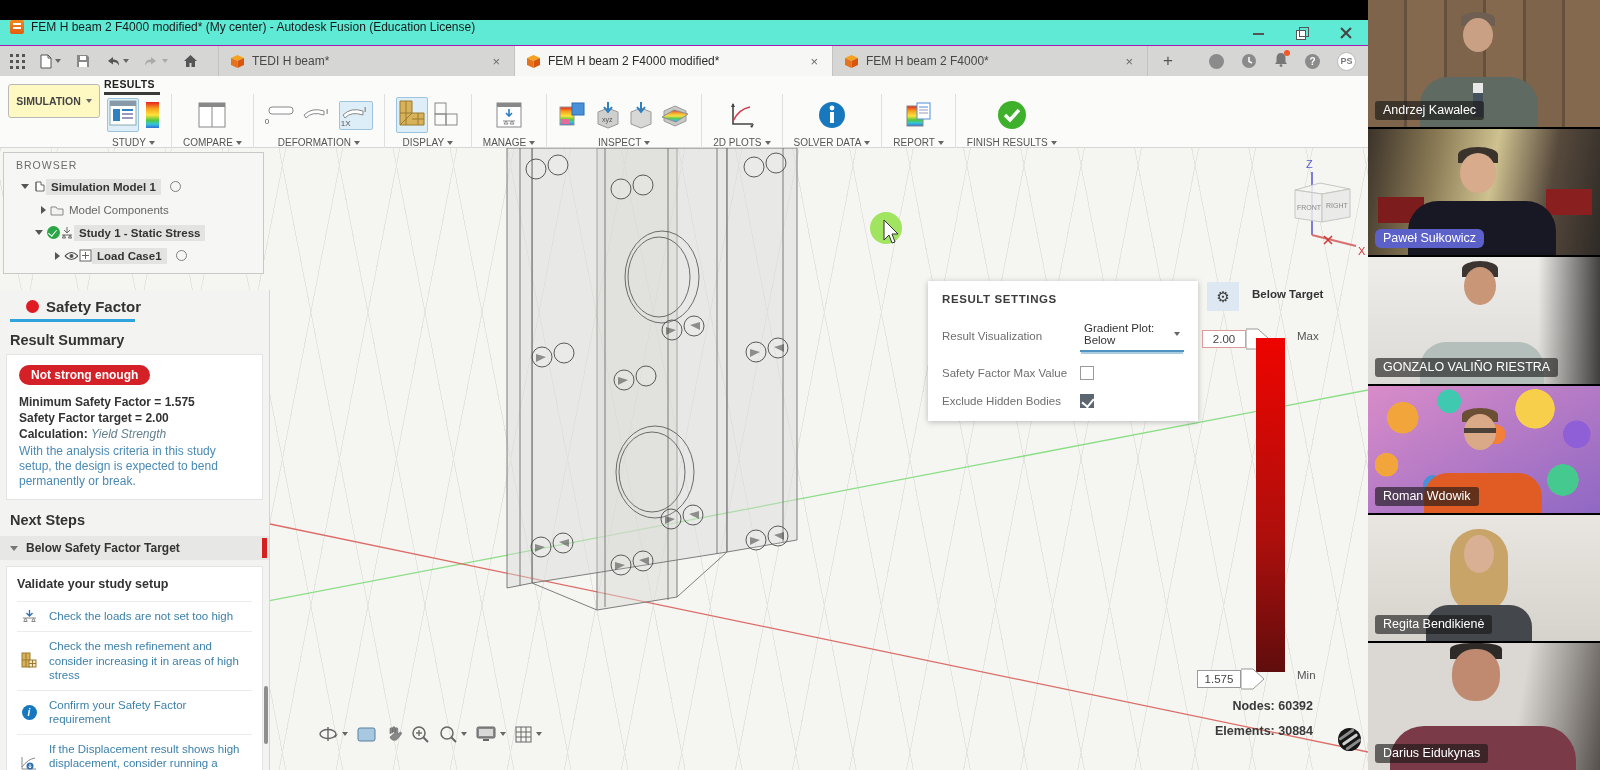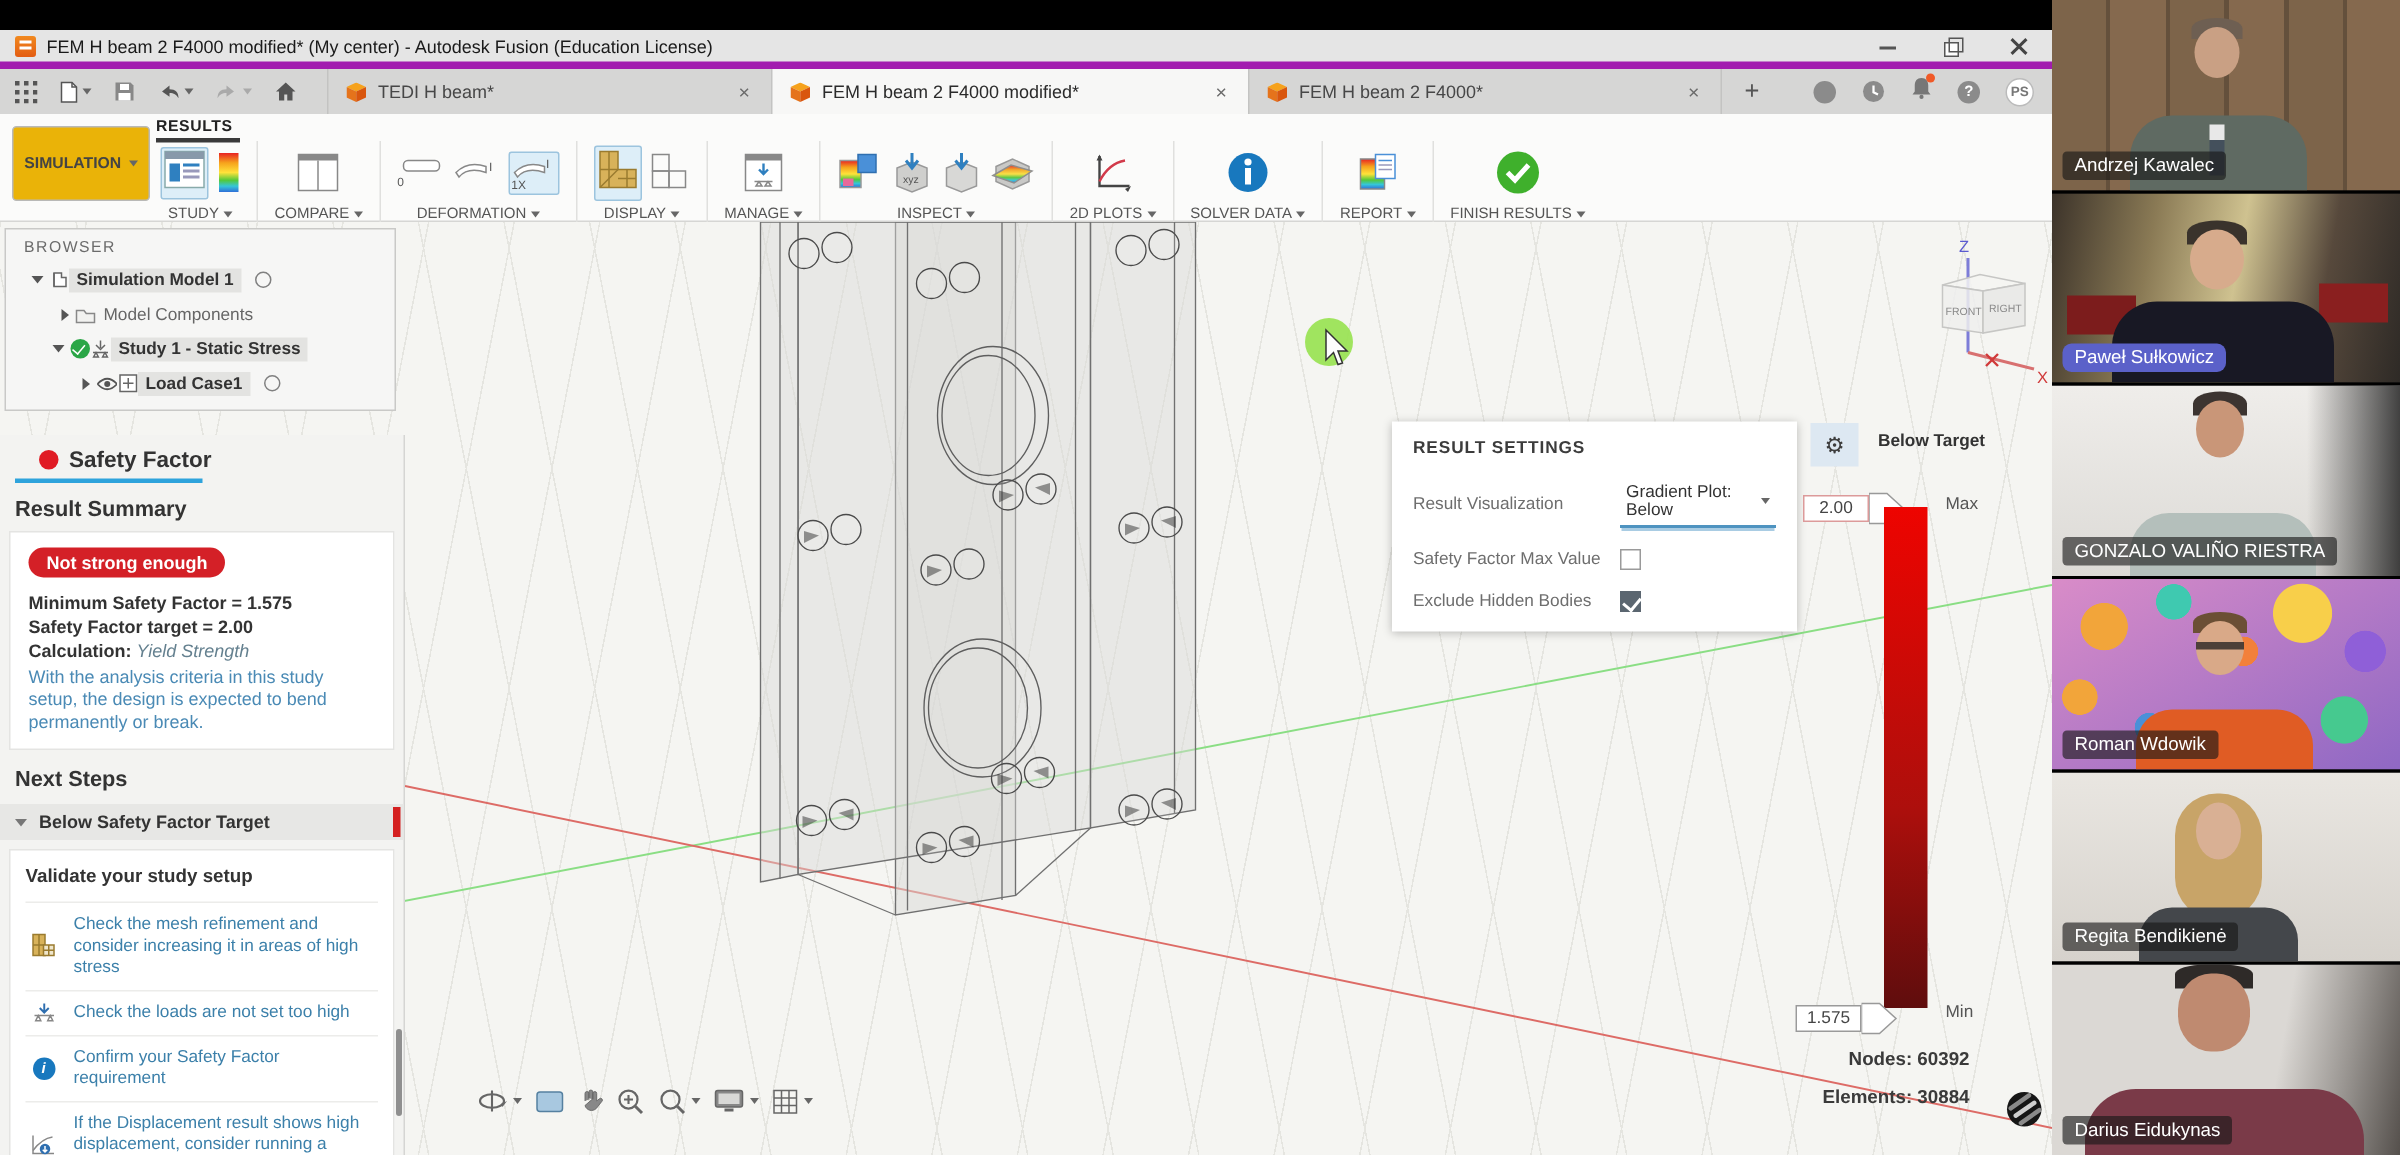--- a/index.html
+++ b/index.html
@@ -2,21 +2,21 @@
 <html><head>
 <meta charset="utf-8">
 <style>
   * { box-sizing: border-box; margin: 0; padding: 0; }
   html,body { width:1600px; height:770px; overflow:hidden; font-family:"Liberation Sans", sans-serif; background:#000; }
   .screen { width:1600px; height:770px; display:flex; }
   .app { width:1368px; display:flex; flex-direction:column; background:#fff; }
 
   
   .top-strip { height:20px; background:#000; }
-  .titlebar { height:26px; background:#e5e5e5; display:flex; align-items:center; padding:0 10px; border-bottom:5px solid #a21caf; }
+  .titlebar { height:26px; background:#5eead4; display:flex; padding:0 10px; border-bottom:1px solid #a21caf; }
   .fusion-badge { width:14px; height:14px; background:linear-gradient(#f1891f,#e35c12); border-radius:2px; margin-right:7px; position:relative; }
   .fusion-badge:before { content:""; position:absolute; left:3px; top:3px; width:8px; height:2px; background:#fff; box-shadow:0 4px 0 #fff; }
   .title-text { font-size:12px; color:#1a1a1a; }
   .win-controls { margin-left:auto; display:flex; gap:30px; align-items:center; padding-right:6px; }
   .wc { width:13px; height:11px; position:relative; cursor:default; }
   .wc-min:before { content:""; position:absolute; left:0; right:2px; top:6px; border-top:2px solid #555; }
   .wc-restore:before { content:""; position:absolute; left:0; top:3px; width:8px; height:8px; border:1px solid #555; background:#fdfdfd; }
   .wc-restore:after { content:""; position:absolute; left:3px; top:0; width:8px; height:8px; border:1px solid #555; }
   .wc-close:before,.wc-close:after { content:""; position:absolute; left:6px; top:-1px; height:14px; border-left:2px solid #444; }
   .wc-close:before { transform:rotate(45deg);} .wc-close:after { transform:rotate(-45deg);}
@@ -36,21 +36,21 @@
   .newtab { width:40px; display:flex; align-items:center; justify-content:center; font-size:17px; color:#555; }
   .tab-right { display:flex; align-items:center; gap:17px; padding:0 12px; margin-left:auto; }
   .ring-ico { width:15px; height:15px; border-radius:50%; background:#8b8b8b; position:relative; }
   .help-ico { width:15px; height:15px; border-radius:50%; background:#8b8b8b; color:#fff; font-size:10px; font-weight:bold; display:flex; align-items:center; justify-content:center; }
   .bell-wrap { position:relative; }
   .bell-dot { position:absolute; right:-2px; top:-2px; width:6px; height:6px; border-radius:50%; background:#f05a28; }
   .avatar-ps { width:19px; height:19px; border-radius:50%; background:#fff; border:1px solid #bbb; color:#777; font-size:9px; font-weight:bold; display:flex; align-items:center; justify-content:center; }
 
   
   .ribbon { position:relative; height:72px; background:#fbfbfa; border-bottom:1px solid #d6d6d4; flex:none; }
-  .sim-btn { position:absolute; left:8px; top:8px; width:92px; height:50px; border:1px solid #b9b9b7; border-radius:3px; background:#eab308; display:flex; align-items:center; justify-content:center; gap:5px; font-size:10.5px; font-weight:bold; color:#444; }
+  .sim-btn { position:absolute; left:8px; top:8px; width:92px; height:34px; border:1px solid #b9b9b7; border-radius:3px; background:#fef9c3; display:flex; align-items:center; justify-content:center; gap:5px; font-size:10.5px; font-weight:bold; color:#444; }
   .results-tab { position:absolute; left:104px; top:2px; }
   .results-tab .rt-label { font-size:10.5px; font-weight:bold; color:#222; letter-spacing:.4px; }
   .results-tab .rt-underline { height:3px; background:#3a3a3a; margin-top:2px; width:56px; }
   .rgroups { position:absolute; left:96px; top:16px; display:flex; align-items:stretch; }
   .rgroup { display:flex; flex-direction:column; align-items:center; padding:0 11px; border-right:1px solid #e0e0de; }
   .ricons { height:42px; display:flex; align-items:center; gap:6px; }
   .rlabel { font-size:10px; color:#555; display:flex; align-items:center; gap:3px; margin-top:1px; white-space:nowrap; }
   .sel-ico { background:#ddeef8; border:1px solid #9cc4de; border-radius:2px; padding:1px; }
   .mini-num { font-size:8px; color:#555; }
 
@@ -752,42 +752,42 @@
           <div class="collapse-row">
             <span class="chev down" style="border-top-color:#777"></span>
             <span>Below Safety Factor Target</span>
             <span class="redbar"></span>
           </div>
 
           <div class="advice-card">
             <div class="advice-head">Validate your study setup</div>
             <div class="advice-item">
               <span class="advice-ico">
+                  <svg width="17" height="15">
+                    <path d="M8.5 1 v5 m-3 -2 l3 3 l3 -3" stroke="#2f6fb0" fill="none" stroke-width="1.3"></path>
+                    <path d="M2 9 h13 M4.5 9 l-1.7 3.5 h3.4 z M12.5 9 l-1.7 3.5 h3.4 z" stroke="#888" fill="none"></path>
+                  </svg>
+                </span>
+              <span class="advice-txt">Check the loads are not set too high</span>
+            </div>
+            <div class="advice-item">
+              <span class="advice-ico">
                   <svg width="16" height="17">
                     <rect x="1" y="1" width="8" height="14" fill="#d8b25a" stroke="#9a7b2f"></rect>
                     <line x1="1" y1="8" x2="9" y2="8" stroke="#9a7b2f"></line>
                     <line x1="5" y1="1" x2="5" y2="15" stroke="#9a7b2f"></line>
                     <rect x="8" y="8" width="7" height="7" fill="#efe6cc" stroke="#9a7b2f"></rect>
                     <line x1="8" y1="11.5" x2="15" y2="11.5" stroke="#9a7b2f"></line>
                     <line x1="11.5" y1="8" x2="11.5" y2="15" stroke="#9a7b2f"></line>
                   </svg>
                 </span>
               <span class="advice-txt">Check the mesh refinement and consider increasing it in areas of high stress</span>
             </div>
             <div class="advice-item">
               <span class="advice-ico">
-                  <svg width="17" height="15">
-                    <path d="M8.5 1 v5 m-3 -2 l3 3 l3 -3" stroke="#2f6fb0" fill="none" stroke-width="1.3"></path>
-                    <path d="M2 9 h13 M4.5 9 l-1.7 3.5 h3.4 z M12.5 9 l-1.7 3.5 h3.4 z" stroke="#888" fill="none"></path>
-                  </svg>
-                </span>
-              <span class="advice-txt">Check the loads are not set too high</span>
-            </div>
-            <div class="advice-item">
-              <span class="advice-ico">
                   <span class="info-bubble">i</span>
                 </span>
               <span class="advice-txt">Confirm your Safety Factor requirement</span>
             </div>
             <div class="advice-item">
               <span class="advice-ico">
                   <svg width="18" height="16">
                     <path d="M2 2 v12 h14" stroke="#888" fill="none"></path>
                     <path d="M2 12 q6 -8 13 -9" stroke="#888" fill="none"></path>
                     <circle cx="10" cy="11" r="3.5" fill="#2f6fb0"></circle>

